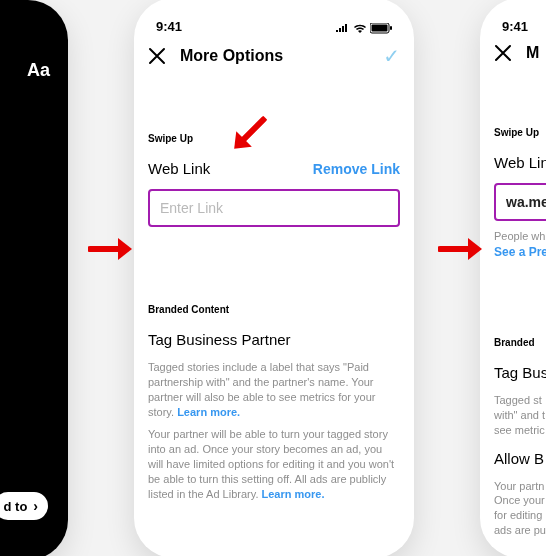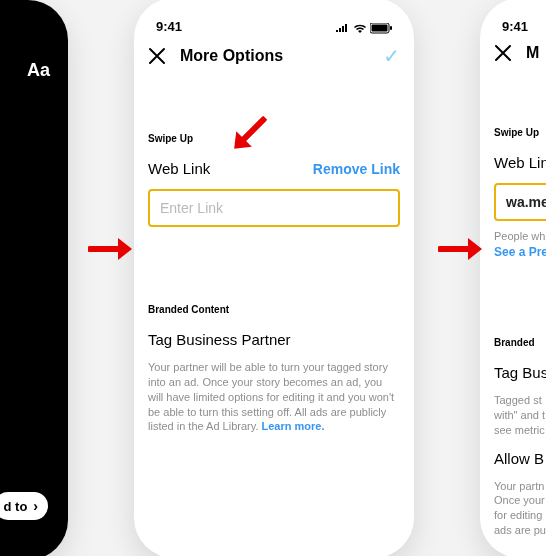--- a/index.html
+++ b/index.html
@@ -55,21 +55,21 @@
   .x-icon svg { display:block; }
 
   .section { padding: 6px 14px; }
   .row { display:flex; justify-content:space-between; align-items:center; padding:8px 0;}
   .bold { font-weight:700; font-size:10px;margin-top:41px; }
   .label { font-size:15px; font-weight:400; }
   .link-blue { color:#3797f0; font-weight:600; font-size:14px; }
   .link-blue-sm { color:#3797f0; font-weight:600; font-size:12px; }
 
   .input-box {
-    border: 2px solid #eab308;
+    border: 2px solid #a21caf;
     height: 38px;
     border-radius:4px;
     display:flex; align-items:center;
     padding: 0 10px;
     font-size:14px;
     color:#b9b9b9;
     margin: 4px 0;
     background:#fff;
   }
   .input-box.filled { color:#222; font-weight:600; }
@@ -177,20 +177,24 @@
   <div class="divider"></div>
 
   <div class="section">
     <div class="row">
         <span class="bold">Branded Content</span>
       </div>
     <div class="row">
         <span class="label">Tag Business Partner</span>
       </div>
     <div class="caption">
+      <span>Tagged stories include a label that says "Paid partnership with" and the partner's name. Your partner will also be able to see metrics for your story.</span>
+      <span class="lm">Learn more.</span>
+    </div>
+    <div class="caption">
       <span>Your partner will be able to turn your tagged story into an ad. Once your story becomes an ad, you will have limited options for editing it and you won't be able to turn this setting off. All ads are publicly listed in the Ad Library.</span>
       <span class="lm">Learn more.</span>
     </div>
   </div>
 </div>
 
 <div class="phone phone-right">
 
   <div class="statusbar">
     <span>9:41</span>

